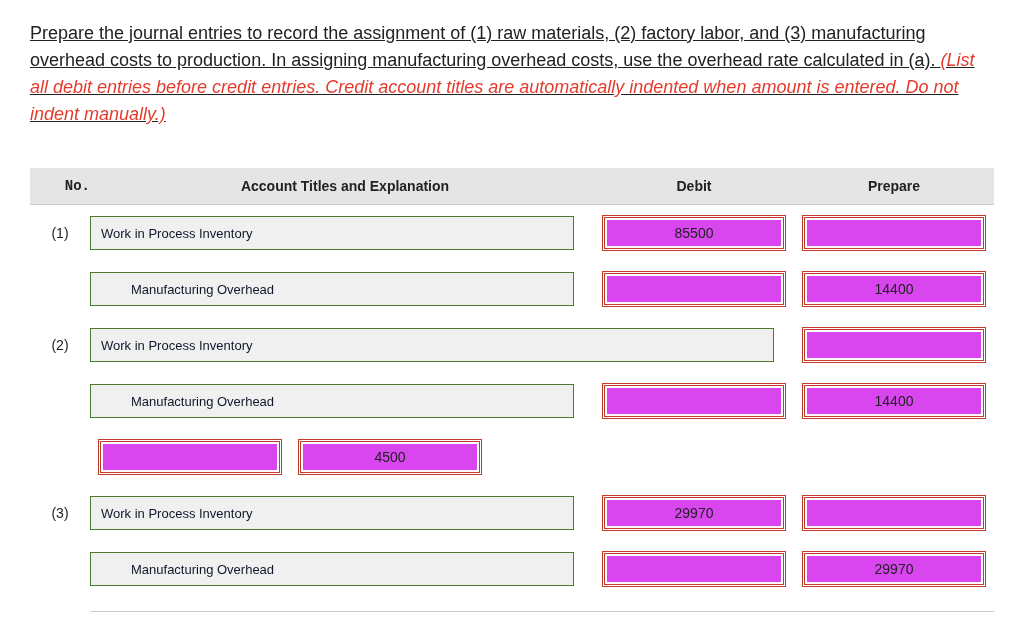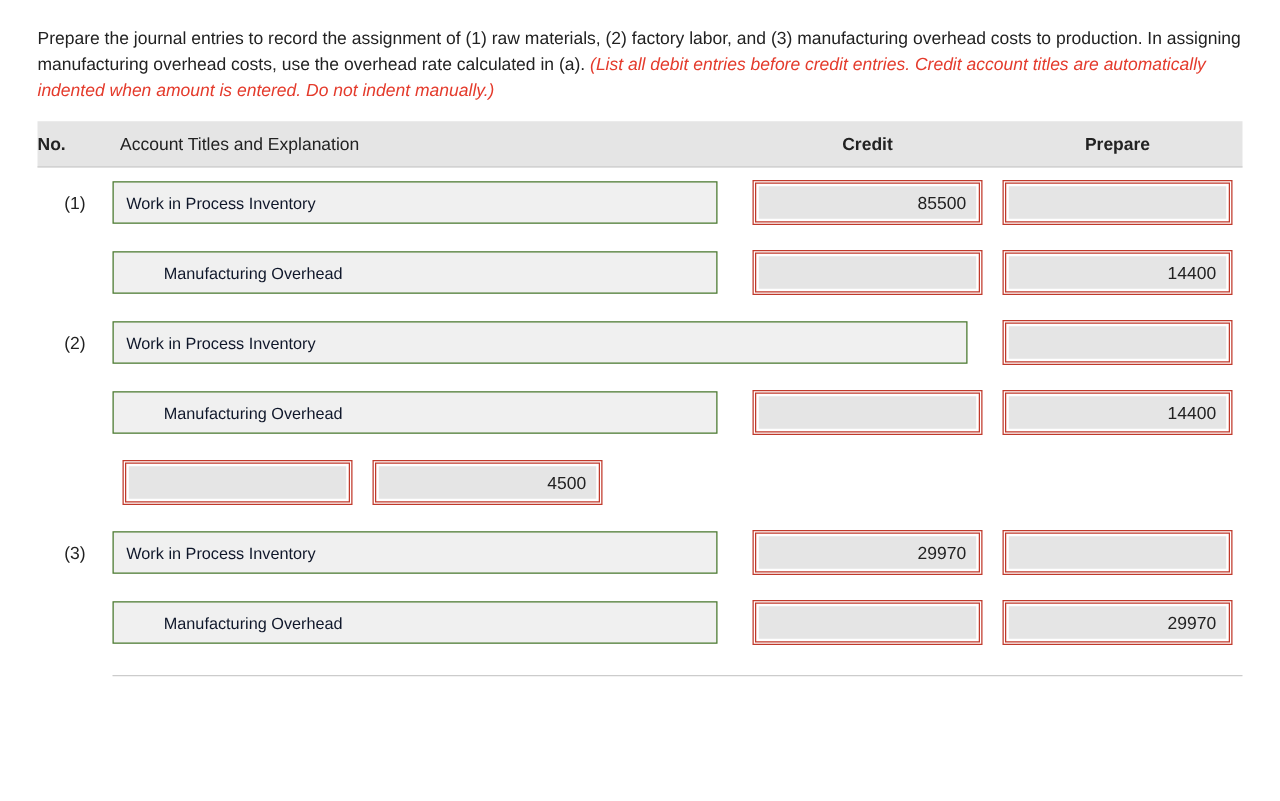--- a/index.html
+++ b/index.html
@@ -6,43 +6,46 @@
   body {
     font-family: -apple-system, BlinkMacSystemFont, "Segoe UI", Arial, sans-serif;
     margin: 0;
     padding: 20px 30px;
     background: #fff;
     color: #222;
     font-size: 14px;
   }
   .instructions {
     line-height: 1.5;
-    margin-bottom: 14px;
-    font-size: 14px;
+    margin-bottom: 40px;
+    font-size: 18px;
+    text-decoration: underline;
   }
   .red-italic {
     color: #e43b2c;
     font-style: italic;
   }
   .header-row {
     display: flex;
     background: #e5e5e5;
     border-bottom: 1px solid #ccc;
     padding: 10px 0;
     align-items: center;
   }
   .col-no {
     width: 60px;
-    text-align: left;
+    text-align: right;
     font-weight: bold;
+    font-family: Liberation Mono, monospace;
   }
   .col-title {
     flex: 1;
-    font-weight: normal;
+    font-weight: bold;
     padding-left: 6px;
+    text-align: center;
   }
   .col-debit {
     width: 200px;
     text-align: center;
     font-weight: bold;
   }
   .col-credit {
     width: 200px;
     text-align: center;
     font-weight: bold;
@@ -79,22 +82,22 @@
   }
   .num-input-wrap {
     border: 3px double #c0392b;
     background: #fff;
     padding: 2px;
   }
   .num-input {
     width: 100%;
     height: 26px;
     border: none;
-    background: #e5e5e5;
-    text-align: right;
+    background: #d946ef;
+    text-align: center;
     padding: 0 8px;
     font-size: 14px;
     color: #222;
     outline: none;
     font-family: inherit;
   }
   .separator {
     height: 1px;
     background: #ccc;
     margin: 14px 0 0 60px;
@@ -103,21 +106,21 @@
 </head>
 <body>
 
 <div class="instructions">
   <span>Prepare the journal entries to record the assignment of (1) raw materials, (2) factory labor, and (3) manufacturing overhead costs to production. In assigning manufacturing overhead costs, use the overhead rate calculated in (a). </span><span class="red-italic">(List all debit entries before credit entries. Credit account titles are automatically indented when amount is entered. Do not indent manually.)</span>
 </div>
 
 <div class="header-row">
   <div class="col-no">No.</div>
   <div class="col-title">Account Titles and Explanation</div>
-  <div class="col-debit">Credit</div>
+  <div class="col-debit">Debit</div>
   <div class="col-credit">Prepare</div>
 </div>
 
 <div id="rows-container">
     <div class="entry-row">
       <div class="num-cell">(1)</div>
       <div class="title-cell"><input type="text" class="text-input" value="Work in Process Inventory" style=""></div>
       <div class="value-cell">
         <div class="num-input-wrap"><input type="text" class="num-input" value="85500" style=""></div>
       </div>

